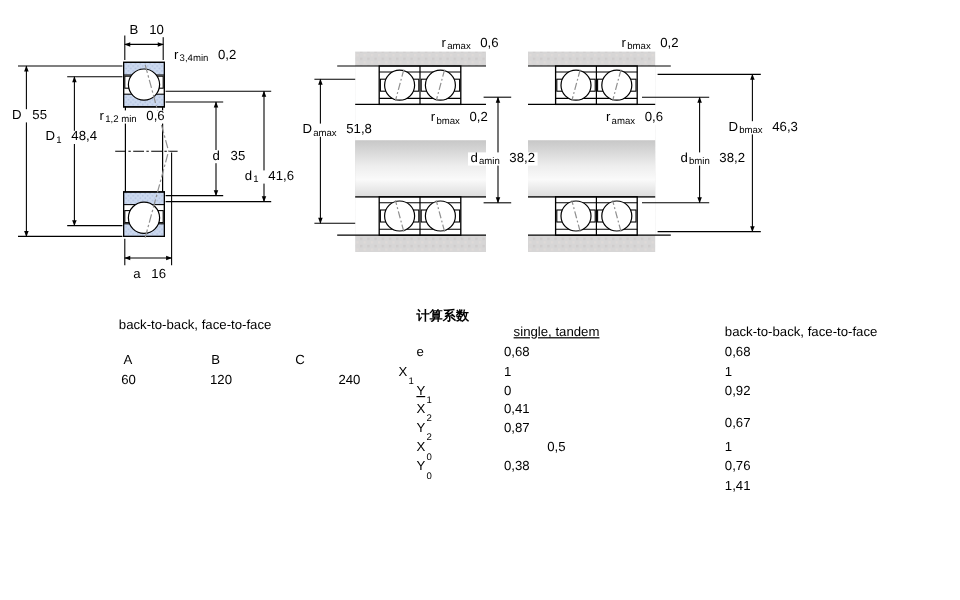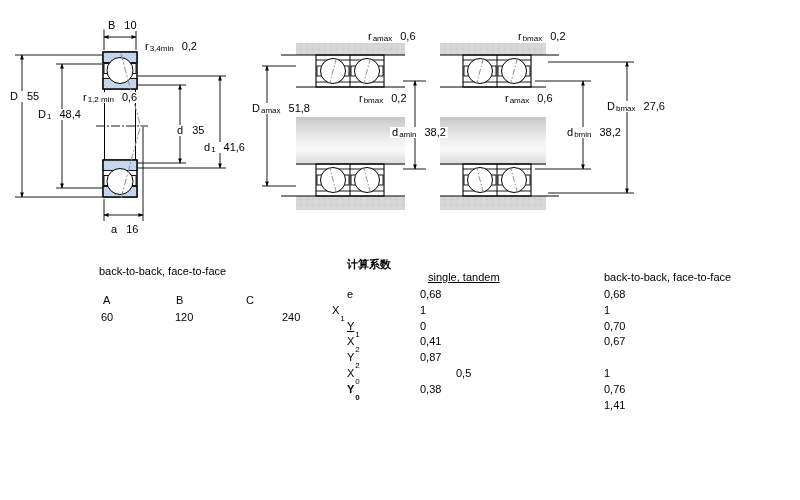--- a/index.html
+++ b/index.html
@@ -297,21 +297,21 @@
         <span>d</span>
         <sub>bmin</sub>
       </span>
     <span class="val">38,2</span>
     </span>
   <span class="lbl" style="left:605px;top:101px;">
     <span class="sym">
         <span>D</span>
         <sub>bmax</sub>
       </span>
-    <span class="val">27,6</span>
+    <span class="val">46,3</span>
     </span>
 
   <span class="txt" style="left:99px;top:265px;">back-to-back, face-to-face</span>
   <span class="txt" style="left:103px;top:294px;">A</span>
   <span class="txt" style="left:176px;top:294px;">B</span>
   <span class="txt" style="left:246px;top:294px;">C</span>
   <span class="txt" style="left:101px;top:311px;">60</span>
   <span class="txt" style="left:175px;top:311px;">120</span>
   <span class="txt" style="left:245px;top:311px;margin-left:37px;">240</span>
 
@@ -322,31 +322,31 @@
   <span class="txt" style="left:347px;top:288px;"><span>e</span><sub></sub></span>
   <span class="txt" style="left:420px;top:288px;">0,68</span>
   <span class="txt" style="left:604px;top:288px;">0,68</span>
 
   <span class="txt" style="left:332px;top:304px;"><span>X</span><sub>1</sub></span>
   <span class="txt" style="left:420px;top:304px;">1</span>
   <span class="txt" style="left:604px;top:304px;">1</span>
 
   <span class="txt" style="left:347px;top:320px;text-decoration:underline;"><span>Y</span><sub>1</sub></span>
   <span class="txt" style="left:420px;top:320px;">0</span>
-  <span class="txt" style="left:604px;top:320px;">0,70</span>
+  <span class="txt" style="left:604px;top:320px;">0,92</span>
 
   <span class="txt" style="left:347px;top:335px;"><span>X</span><sub>2</sub></span>
   <span class="txt" style="left:420px;top:335px;">0,41</span>
-  <span class="txt" style="left:604px;top:335px;">0,67</span>
+  <span class="txt" style="left:604px;top:347px;">0,67</span>
 
   <span class="txt" style="left:347px;top:351px;"><span>Y</span><sub>2</sub></span>
   <span class="txt" style="left:420px;top:351px;">0,87</span>
   <span class="txt" style="left:604px;top:351px;margin-top:48px;">1,41</span>
 
   <span class="txt" style="left:347px;top:367px;"><span>X</span><sub>0</sub></span>
   <span class="txt" style="left:420px;top:367px;padding-left:36px;">0,5</span>
   <span class="txt" style="left:604px;top:367px;">1</span>
 
-  <span class="txt" style="left:347px;top:383px;font-weight:bold;"><span>Y</span><sub>0</sub></span>
+  <span class="txt" style="left:347px;top:383px;"><span>Y</span><sub>0</sub></span>
   <span class="txt" style="left:420px;top:383px;">0,38</span>
   <span class="txt" style="left:604px;top:383px;">0,76</span>
 
 </div>
 
 </body></html>

